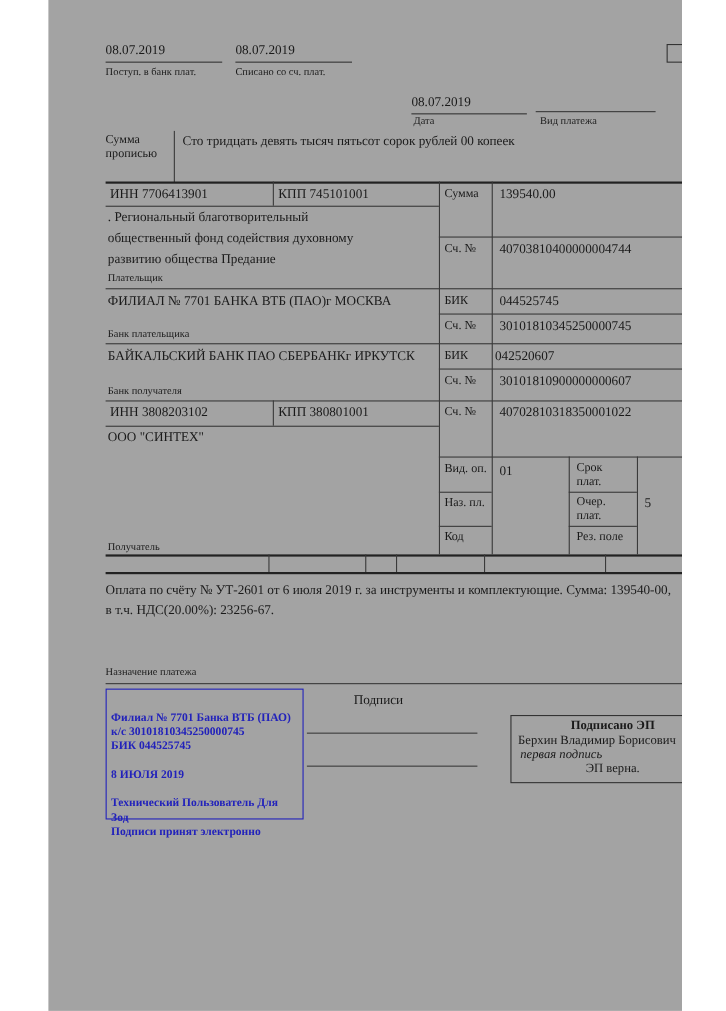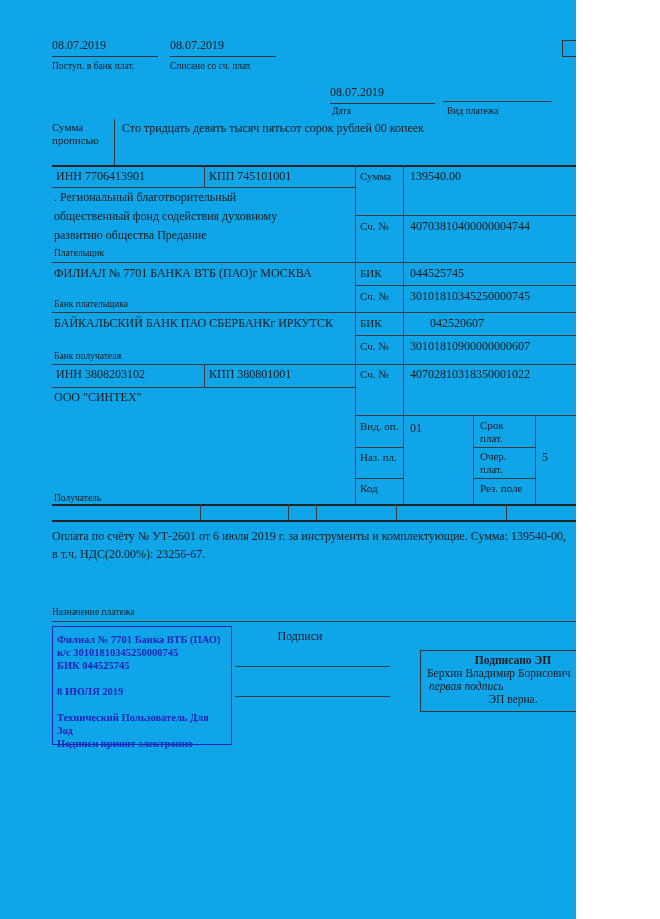--- a/index.html
+++ b/index.html
@@ -1,35 +1,35 @@
 <!DOCTYPE html>
 <html style="--stamp-blue: #2222bb;"><head>
 <meta charset="utf-8">
 <style>
   :root{ --stamp-blue:#2222bb; --ink:#1a1a1a; --line:#3a3a3a; }
   html,body{margin:0;padding:0;background:#ffffff;}
   .doc{
-    position:relative;width:576px;height:919px;background:#0ea5e9;overflow:hidden;
-    font-family:"Liberation Serif", serif;color:var(--ink);
+    position:relative;width:576px;height:919px;background:#a3a3a3;overflow:hidden;
+    font-family:"Liberation Serif", serif;color:var(--ink);margin-left:44px;
   }
   .t{position:absolute;font-size:12px;line-height:14px;white-space:nowrap;}
   .cl{position:absolute;font-size:11px;line-height:12.5px;}            
   .lbl{position:absolute;font-size:9.5px;line-height:11px;white-space:nowrap;} 
   .hl{position:absolute;background:var(--line);height:1px;}            
   .hl2{position:absolute;background:#222;height:2px;}                  
   .vl{position:absolute;background:var(--line);width:1px;}             
   .ubox{position:absolute;border:1.5px solid #333;box-sizing:border-box;}
   .datefield{position:absolute;border-bottom:1px solid #333;font-size:12px;padding-bottom:3px;}
   .title{position:absolute;font-family:"Liberation Sans", sans-serif;font-weight:bold;font-size:13.5px;white-space:nowrap;}
   .wrap{white-space:normal;}
   .stamp{
     position:absolute;left:52px;top:626px;width:180px;height:119px;
     border:1px solid var(--stamp-blue);box-sizing:border-box;
     color:var(--stamp-blue);font-size:10.5px;font-weight:bold;line-height:13px;
-    padding:6px 4px;
+    padding:19px 4px;
   }
   .stamp div{min-height:13px;}
   .marksbox{
     position:absolute;left:420px;top:650px;width:186px;height:62px;
     border:1px solid #333;box-sizing:border-box;font-size:11.5px;line-height:13px;
   }
   .center{text-align:center;}
 </style>
 </head>
 <body>
@@ -98,21 +98,21 @@
 
   <div class="t" style="left:54px;top:266px;">ФИЛИАЛ № 7701 БАНКА ВТБ (ПАО)г МОСКВА</div>
   <div class="cl" style="left:360px;top:267px;">БИК</div>
   <div class="t" style="left:410px;top:266px;">044525745</div>
   <div class="cl" style="left:360px;top:290px;">Сч. №</div>
   <div class="t" style="left:410px;top:289px;">30101810345250000745</div>
   <div class="lbl" style="left:54px;top:299px;">Банк плательщика</div>
 
   <div class="t" style="left:54px;top:316px;">БАЙКАЛЬСКИЙ БАНК ПАО СБЕРБАНКг ИРКУТСК</div>
   <div class="cl" style="left:360px;top:317px;">БИК</div>
-  <div class="t" style="left:430px;top:316px;">042520607</div>
+  <div class="t" style="left:406px;top:316px;">042520607</div>
   <div class="cl" style="left:360px;top:340px;">Сч. №</div>
   <div class="t" style="left:410px;top:339px;">30101810900000000607</div>
   <div class="lbl" style="left:54px;top:351px;">Банк получателя</div>
 
   <div class="t" style="left:56px;top:367px;">ИНН 3808203102</div>
   <div class="t" style="left:209px;top:367px;">КПП 380801001</div>
   <div class="cl" style="left:360px;top:368px;">Сч. №</div>
   <div class="t" style="left:410px;top:367px;">40702810318350001022</div>
   <div class="t" style="left:54px;top:390px;">ООО "СИНТЕХ"</div>
 

